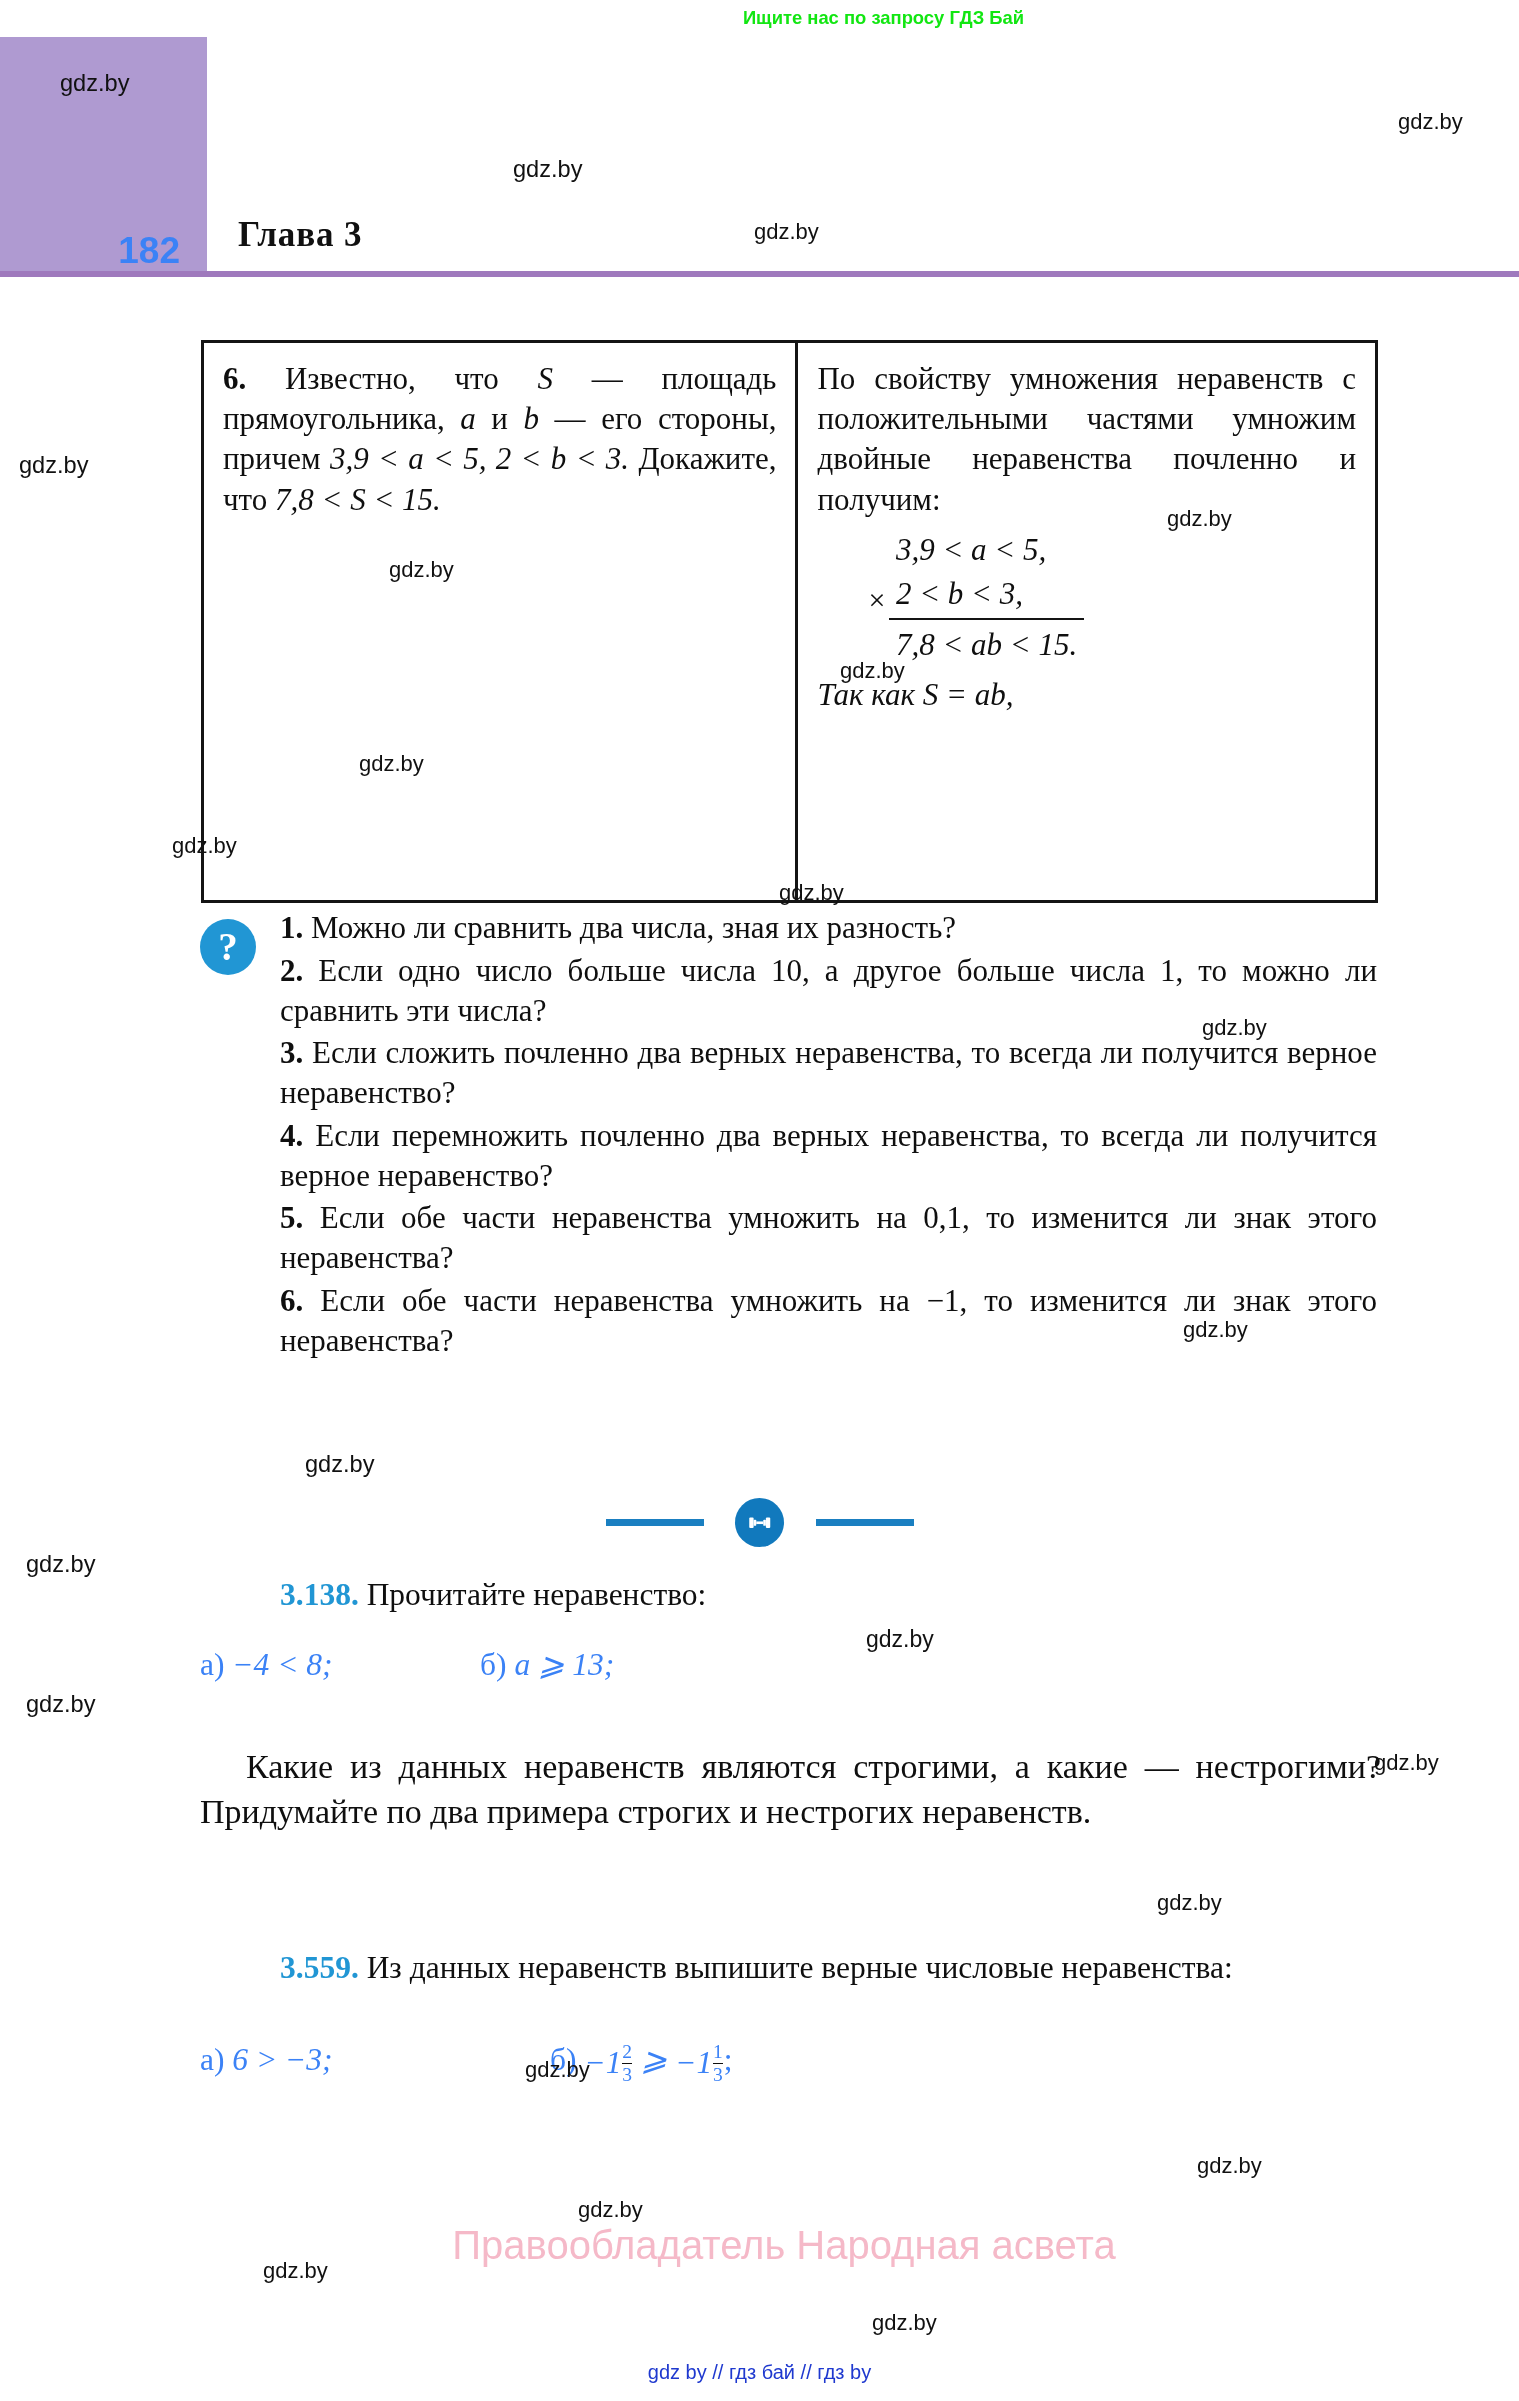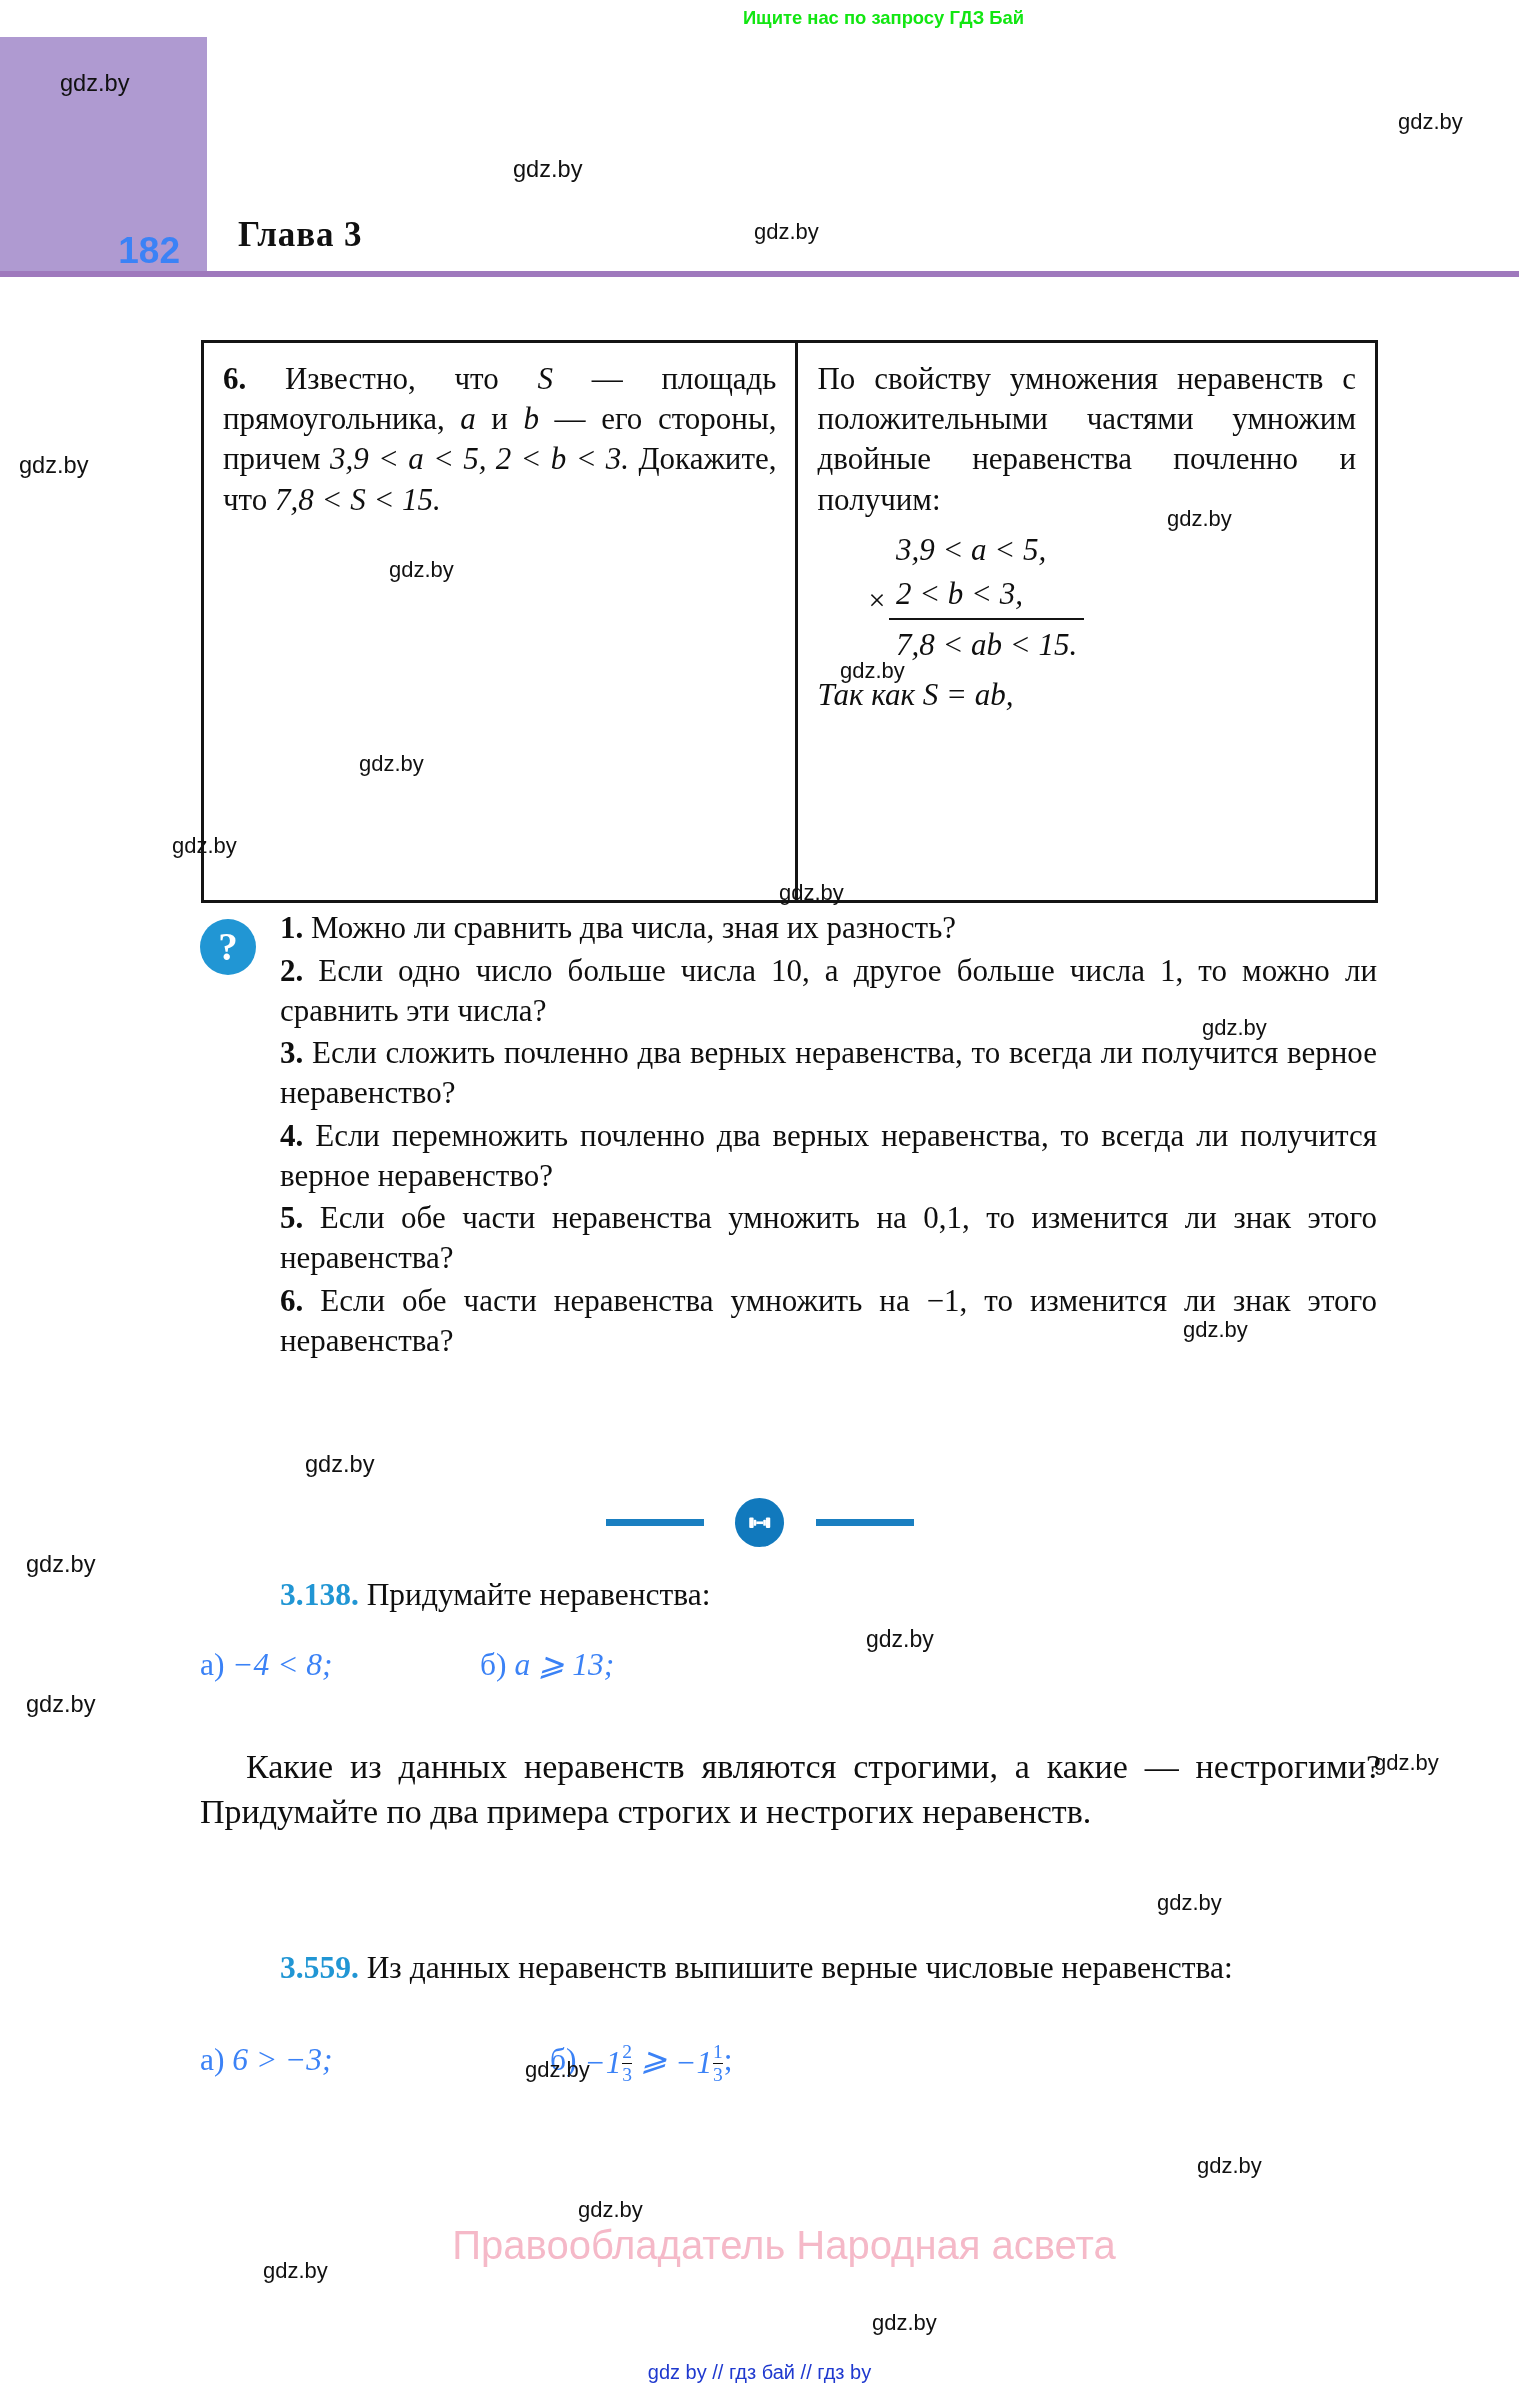--- a/index.html
+++ b/index.html
@@ -278,21 +278,21 @@
       <rect x="11" y="14.5" width="3" height="7" rx="1" fill="#ffffff"></rect>
       <rect x="14" y="16.5" width="8" height="3" fill="#ffffff"></rect>
       <rect x="22" y="14.5" width="3" height="7" rx="1" fill="#ffffff"></rect>
       <rect x="25" y="12" width="5" height="12" rx="1.2" fill="#ffffff"></rect>
     </svg>
   </div>
   <div class="bar r"></div>
 </div>
 
 <div class="exercise" id="ex-3138">
-  <span class="ex-num">3.138.</span><span> Придумайте неравенства:</span>
+  <span class="ex-num">3.138.</span><span> Прочитайте неравенство:</span>
 </div>
 
 <div class="ex-items" id="items-3138">
   <div class="row">
     <div class="col-a">
       <span>а)</span>
       <span class="mathi">−4 &lt; 8;</span>
     </div>
     <div class="col-b">
       <span>б)</span>

